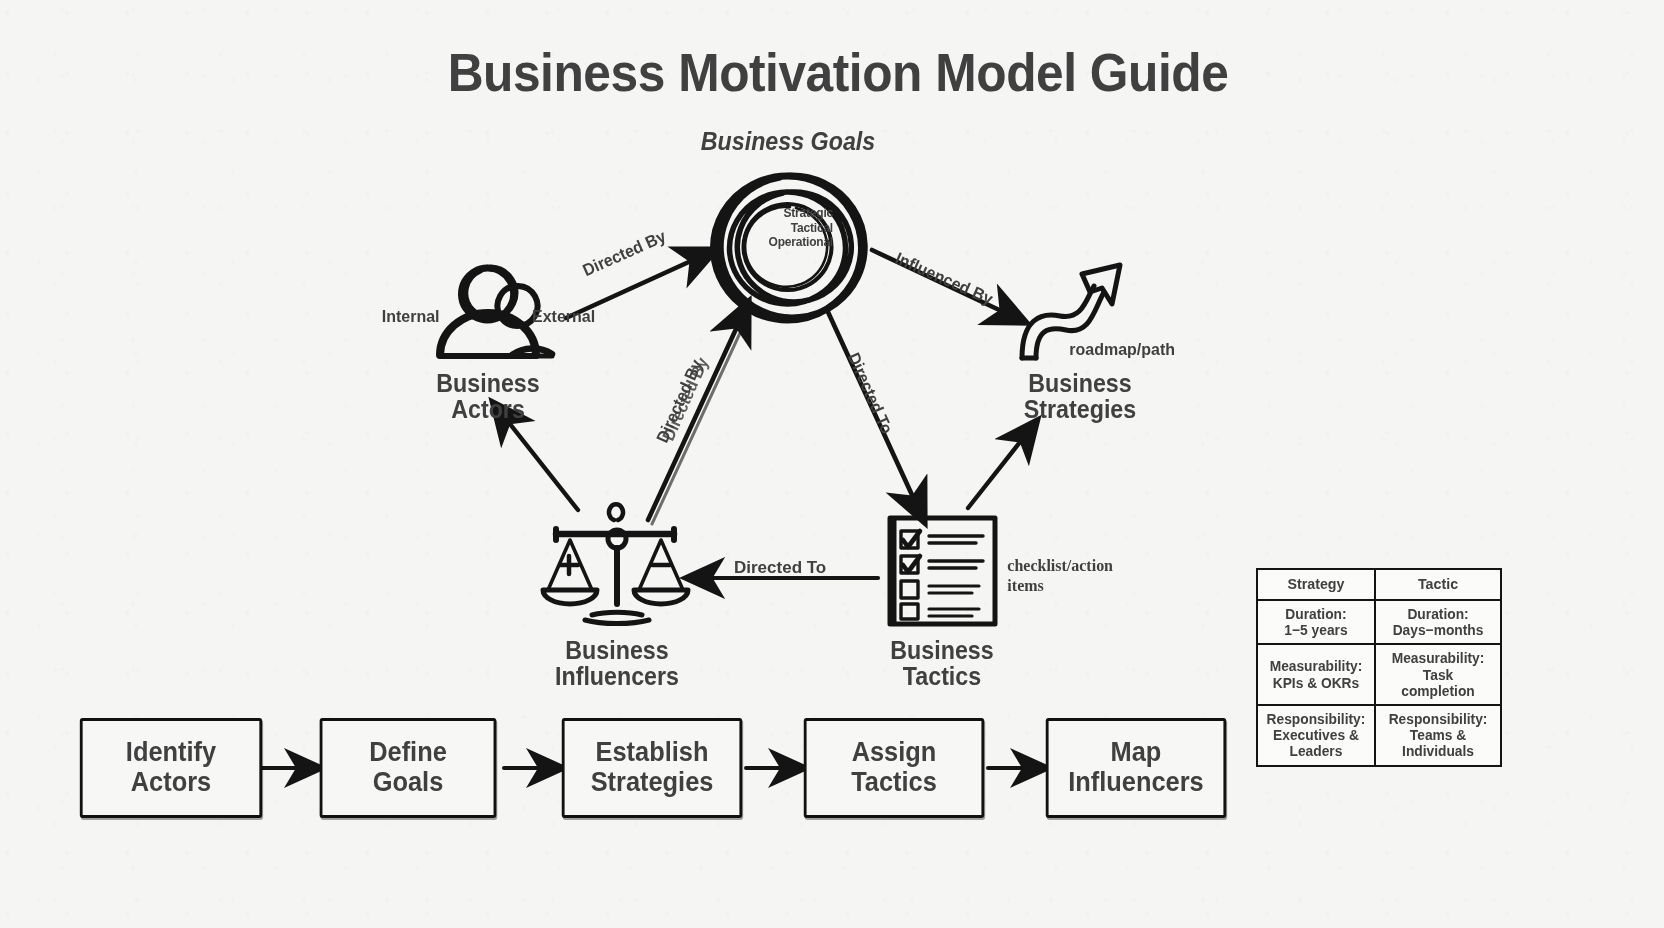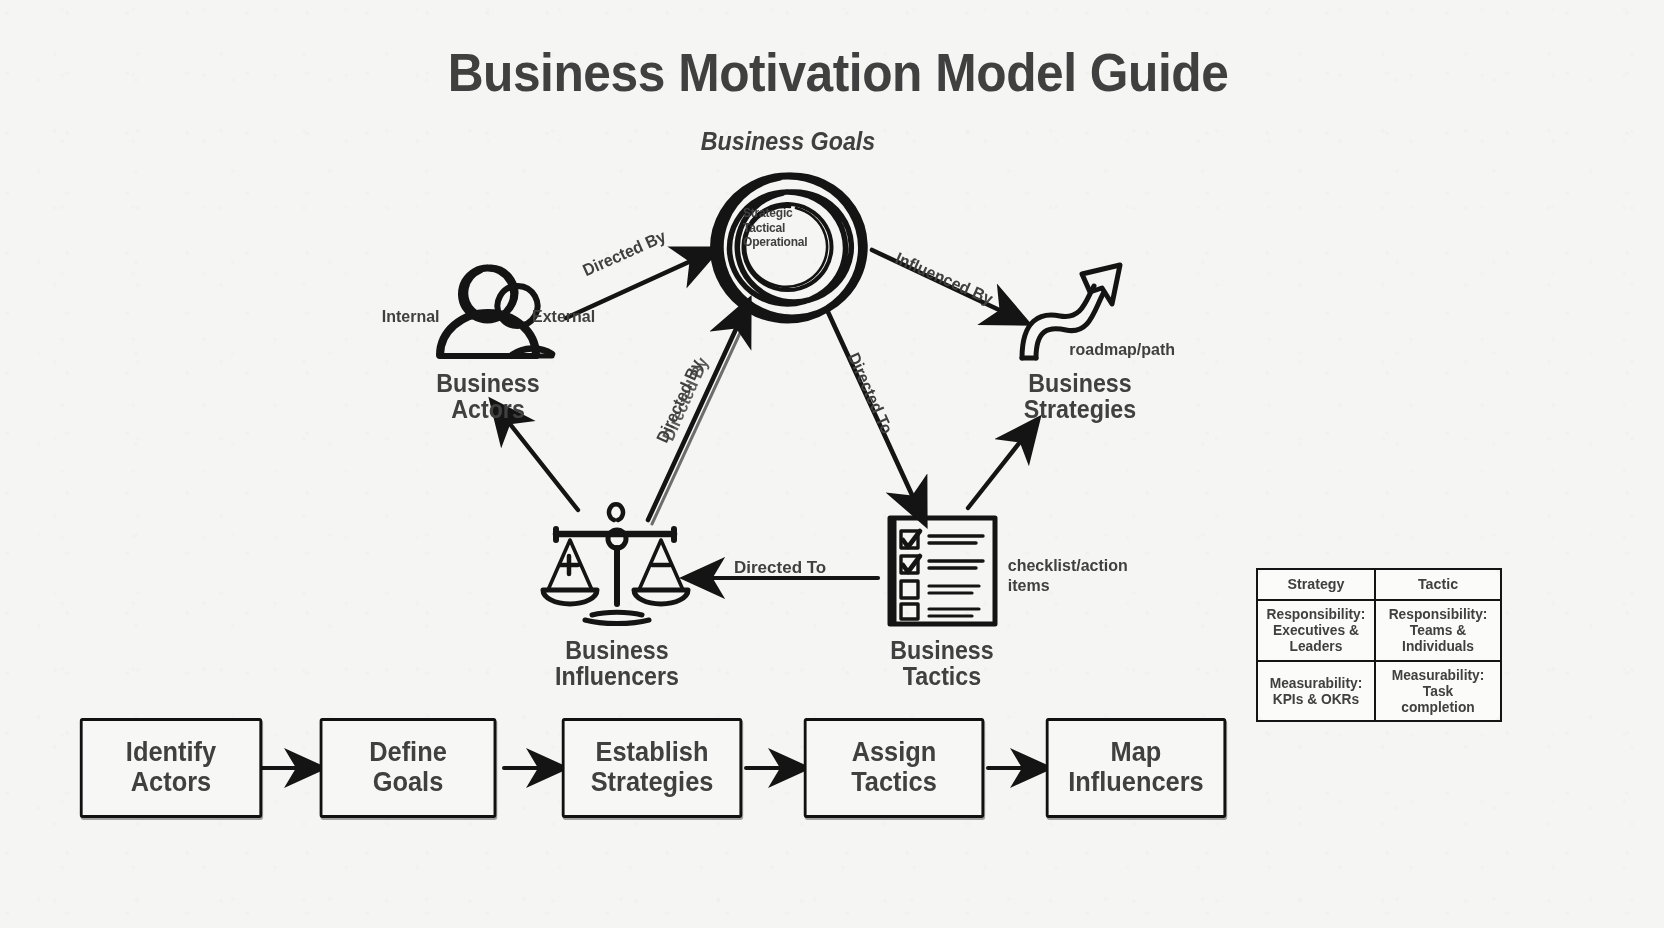--- a/index.html
+++ b/index.html
@@ -63,21 +63,21 @@
     font-size: 17px;
     font-weight: 700;
     white-space: nowrap;
     transform-origin: left center;
   }
 
   .ring-text {
     position: absolute;
     left: 50%; top: 50%;
     transform: translate(-50%,-50%);
-    text-align: left;
+    text-align: right;
     font-size: 12px;
     font-weight: 700;
     line-height: 1.22;
     letter-spacing: -0.2px;
     width: 90px;
   }
 
   
   .pbox {
     position: absolute;
@@ -251,21 +251,21 @@
 
   <div class="abs" style="left:517px; top:637px; width:200px;">
     <div class="node-label">Business</div>
     <div class="node-label">Influencers</div>
   </div>
 
   <div class="abs" style="left:842px; top:637px; width:200px;">
     <div class="node-label">Business</div>
     <div class="node-label">Tactics</div>
   </div>
-  <div class="abs" style="left:1004px; top:556px;">
+  <div class="abs" style="left:1004px; top:556px;font-family:Liberation Serif, serif;">
     <div class="side-label">checklist/action</div>
     <div class="side-label">items</div>
   </div>
 
   <div class="abs" style="left:970px; top:370px; width:220px;">
     <div class="node-label">Business</div>
     <div class="node-label">Strategies</div>
   </div>
   <div class="abs side-label" style="left:1066px; top:340px;">roadmap/path</div>
 
@@ -313,29 +313,35 @@
 
   <table id="cmp-table" style="left:1256px; top:568px; width:246px;">
     <thead>
       <tr>
         <th>Strategy</th>
         <th>Tactic</th>
       </tr>
     </thead>
     <tbody>
       <tr>
+        <td>Duration:
+1−5 years</td>
+        <td>Duration:
+Days−months</td>
+      </tr>
+      <tr>
+        <td>Measurability:
+KPIs &amp; OKRs</td>
+        <td>Measurability:
+Task completion</td>
+      </tr>
+      <tr>
         <td>Responsibility:
 Executives &amp;
 Leaders</td>
         <td>Responsibility:
 Teams &amp;
 Individuals</td>
       </tr>
-      <tr>
-        <td>Measurability:
-KPIs &amp; OKRs</td>
-        <td>Measurability:
-Task completion</td>
-      </tr>
     </tbody>
   </table>
 
 </div>
 
 </body></html>

